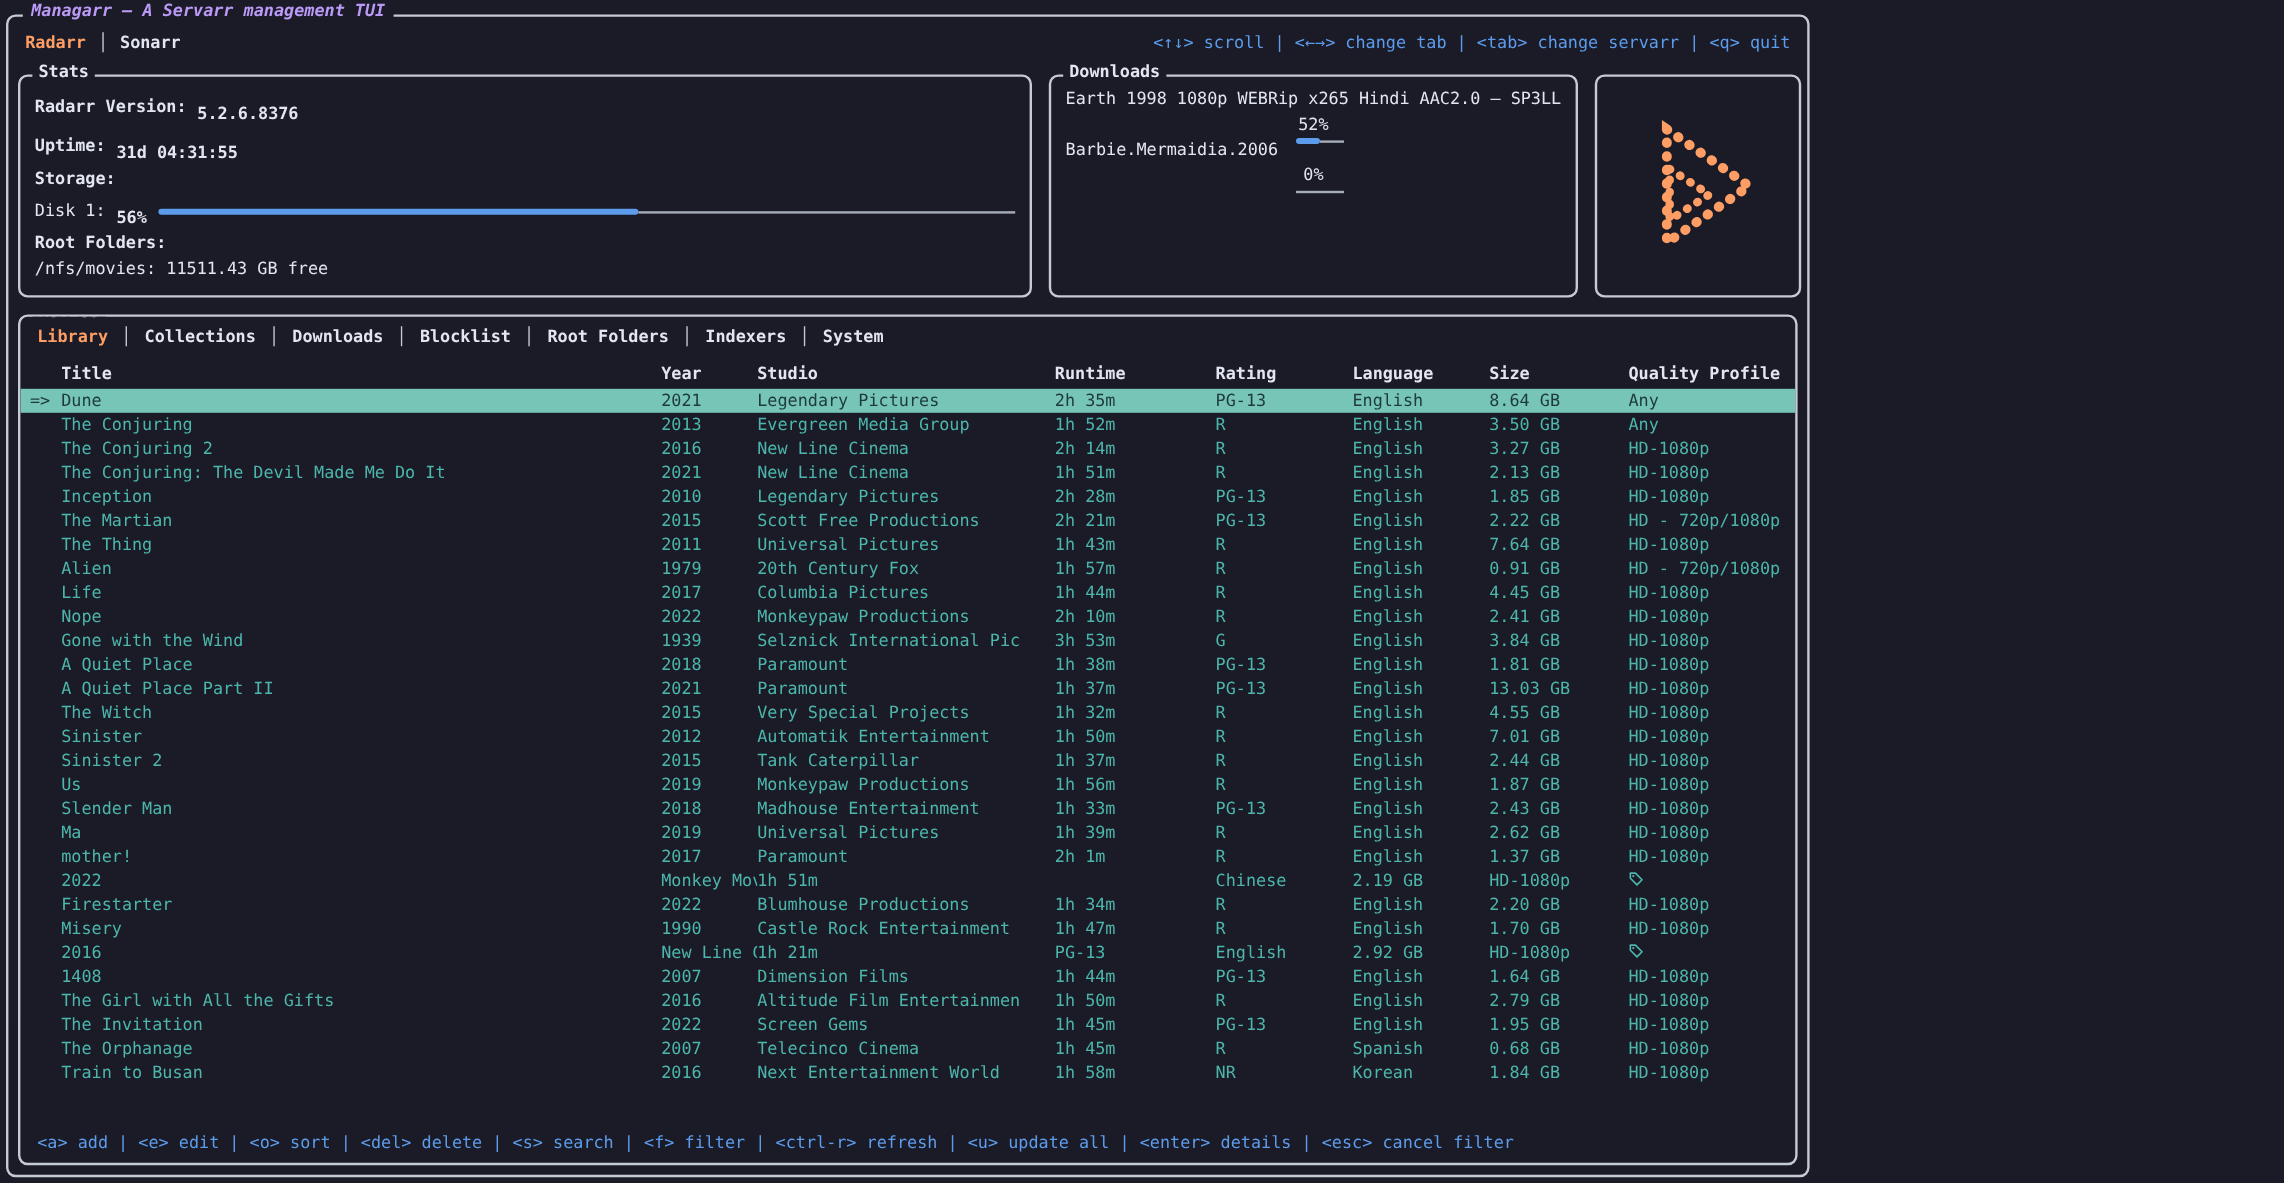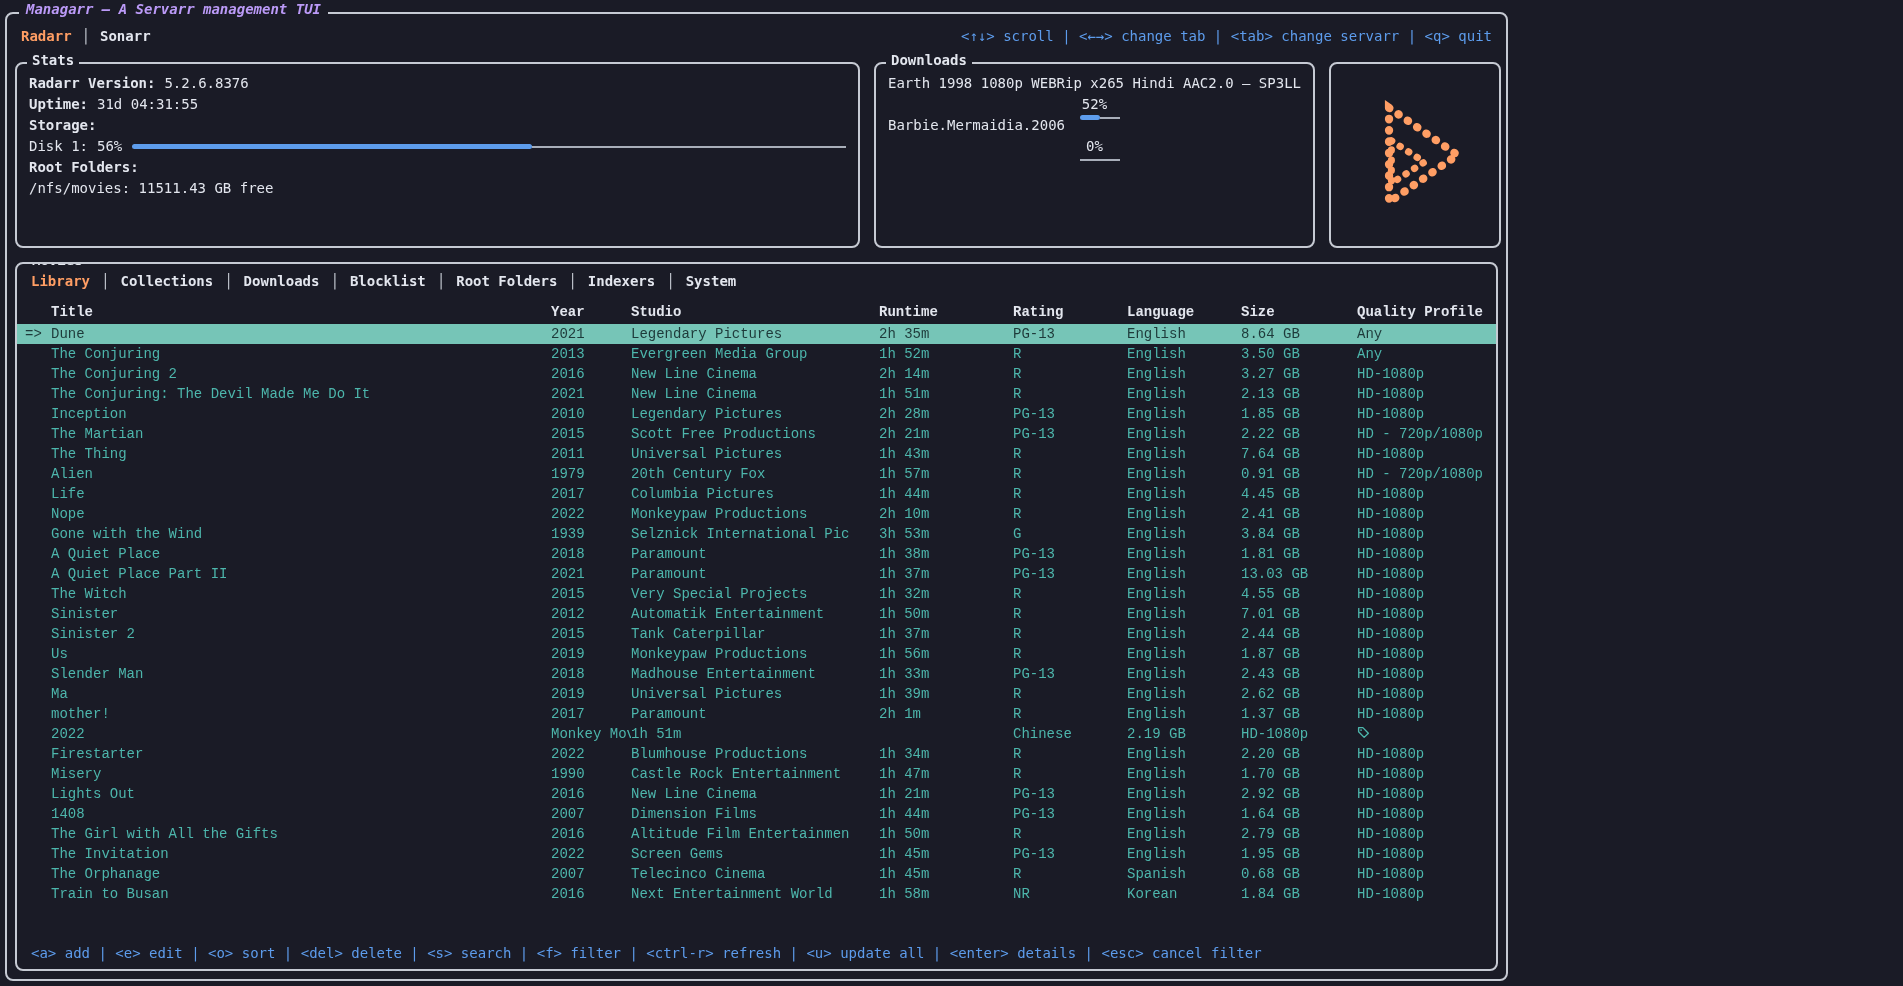--- a/index.html
+++ b/index.html
@@ -38,21 +38,21 @@
   .panel-title{
     position:absolute;top:-12px;left:10px;background:var(--bg);
     padding:0 5px;font-weight:bold;color:var(--white);white-space:nowrap;
   }
   .stats{flex:0 0 845px;padding:9px 12px;}
   .downloads{flex:1;padding:9px 12px;}
   .logo-panel{flex:0 0 172px;display:flex;align-items:center;justify-content:center;}
 
   .stats-line{display:flex;align-items:center;line-height:21px;color:var(--white);white-space:nowrap;}
   .stats-line .label{font-weight:bold;}
-  .stats-line .val{margin-left:9px;font-weight:normal;}
+  .stats-line .val{margin-left:9px;font-weight:bold;margin-top:12px;}
   .stats-line.normal, .stats-line.normal .label{font-weight:normal;}
 
   .bar{flex:1;display:flex;align-items:center;height:8px;margin-left:10px;min-width:40px;}
   .bar .fill{height:5px;background:var(--blue);border-radius:3px;}
   .bar .rest{flex:1;height:2px;background:var(--bar-rest);opacity:.85;}
 
   .dl-name{line-height:21px;color:var(--white);white-space:nowrap;overflow:hidden;}
   .bar-line{display:flex;align-items:center;line-height:21px;height:21px;flex-direction:column;}
   .bar-line .pct{color:var(--white);}
 
@@ -60,21 +60,20 @@
     flex:1;margin:14px 8px 8px 8px;border:2px solid var(--border);border-radius:8px;
     position:relative;display:flex;flex-direction:column;overflow:hidden;
   }
   .movie-tabs{display:flex;align-items:center;gap:11px;padding:9px 14px 3px 14px;font-weight:bold;color:var(--white);}
   .mtab{cursor:default;}
   .mtab.active{color:var(--orange);}
 
   .grid-cols{
     display:grid;
     grid-template-columns:34px 500px 80px 248px 134px 114px 114px 116px 200px 124px minmax(0,1fr);
-    font-family:Liberation Mono, monospace;
   }
   .thead{margin-top:10px;padding:2px 0;font-weight:bold;color:var(--white);}
   .th{white-space:nowrap;overflow:hidden;}
   .tbody{margin-top:2px;}
   .tr{height:20px;line-height:20px;color:var(--teal);white-space:nowrap;}
   .tr.selected{background:var(--sel-bg);color:var(--sel-fg);}
   .td{overflow:hidden;white-space:nowrap;}
   .td.marker{padding-left:8px;}
   .td .tag-icon-svg{vertical-align:-1px;}
 
@@ -555,21 +554,20 @@
             <div class="td">1.70 GB</div>
             <div class="td">HD-1080p</div>
             <div class="td"><span><svg class="tag-icon-svg" viewBox="0 0 16 16" width="13" height="13" aria-hidden="true">
                   <path d="M2 2h5.2L14 8.8 8.8 14 2 7.2z" fill="none" stroke="currentColor" stroke-width="1.7" stroke-linejoin="round"></path>
                   <circle cx="5" cy="5" r="1.1" fill="currentColor"></circle>
                 </svg></span></div>
             <div class="td"></div>
           </div>
           <div class="tr grid-cols">
             <div class="td marker"></div>
-            <div class="td">Lights Out</div>
             <div class="td">2016</div>
             <div class="td">New Line Cinema</div>
             <div class="td">1h 21m</div>
             <div class="td">PG-13</div>
             <div class="td">English</div>
             <div class="td">2.92 GB</div>
             <div class="td">HD-1080p</div>
             <div class="td"><span><svg class="tag-icon-svg" viewBox="0 0 16 16" width="13" height="13" aria-hidden="true">
                   <path d="M2 2h5.2L14 8.8 8.8 14 2 7.2z" fill="none" stroke="currentColor" stroke-width="1.7" stroke-linejoin="round"></path>
                   <circle cx="5" cy="5" r="1.1" fill="currentColor"></circle>

